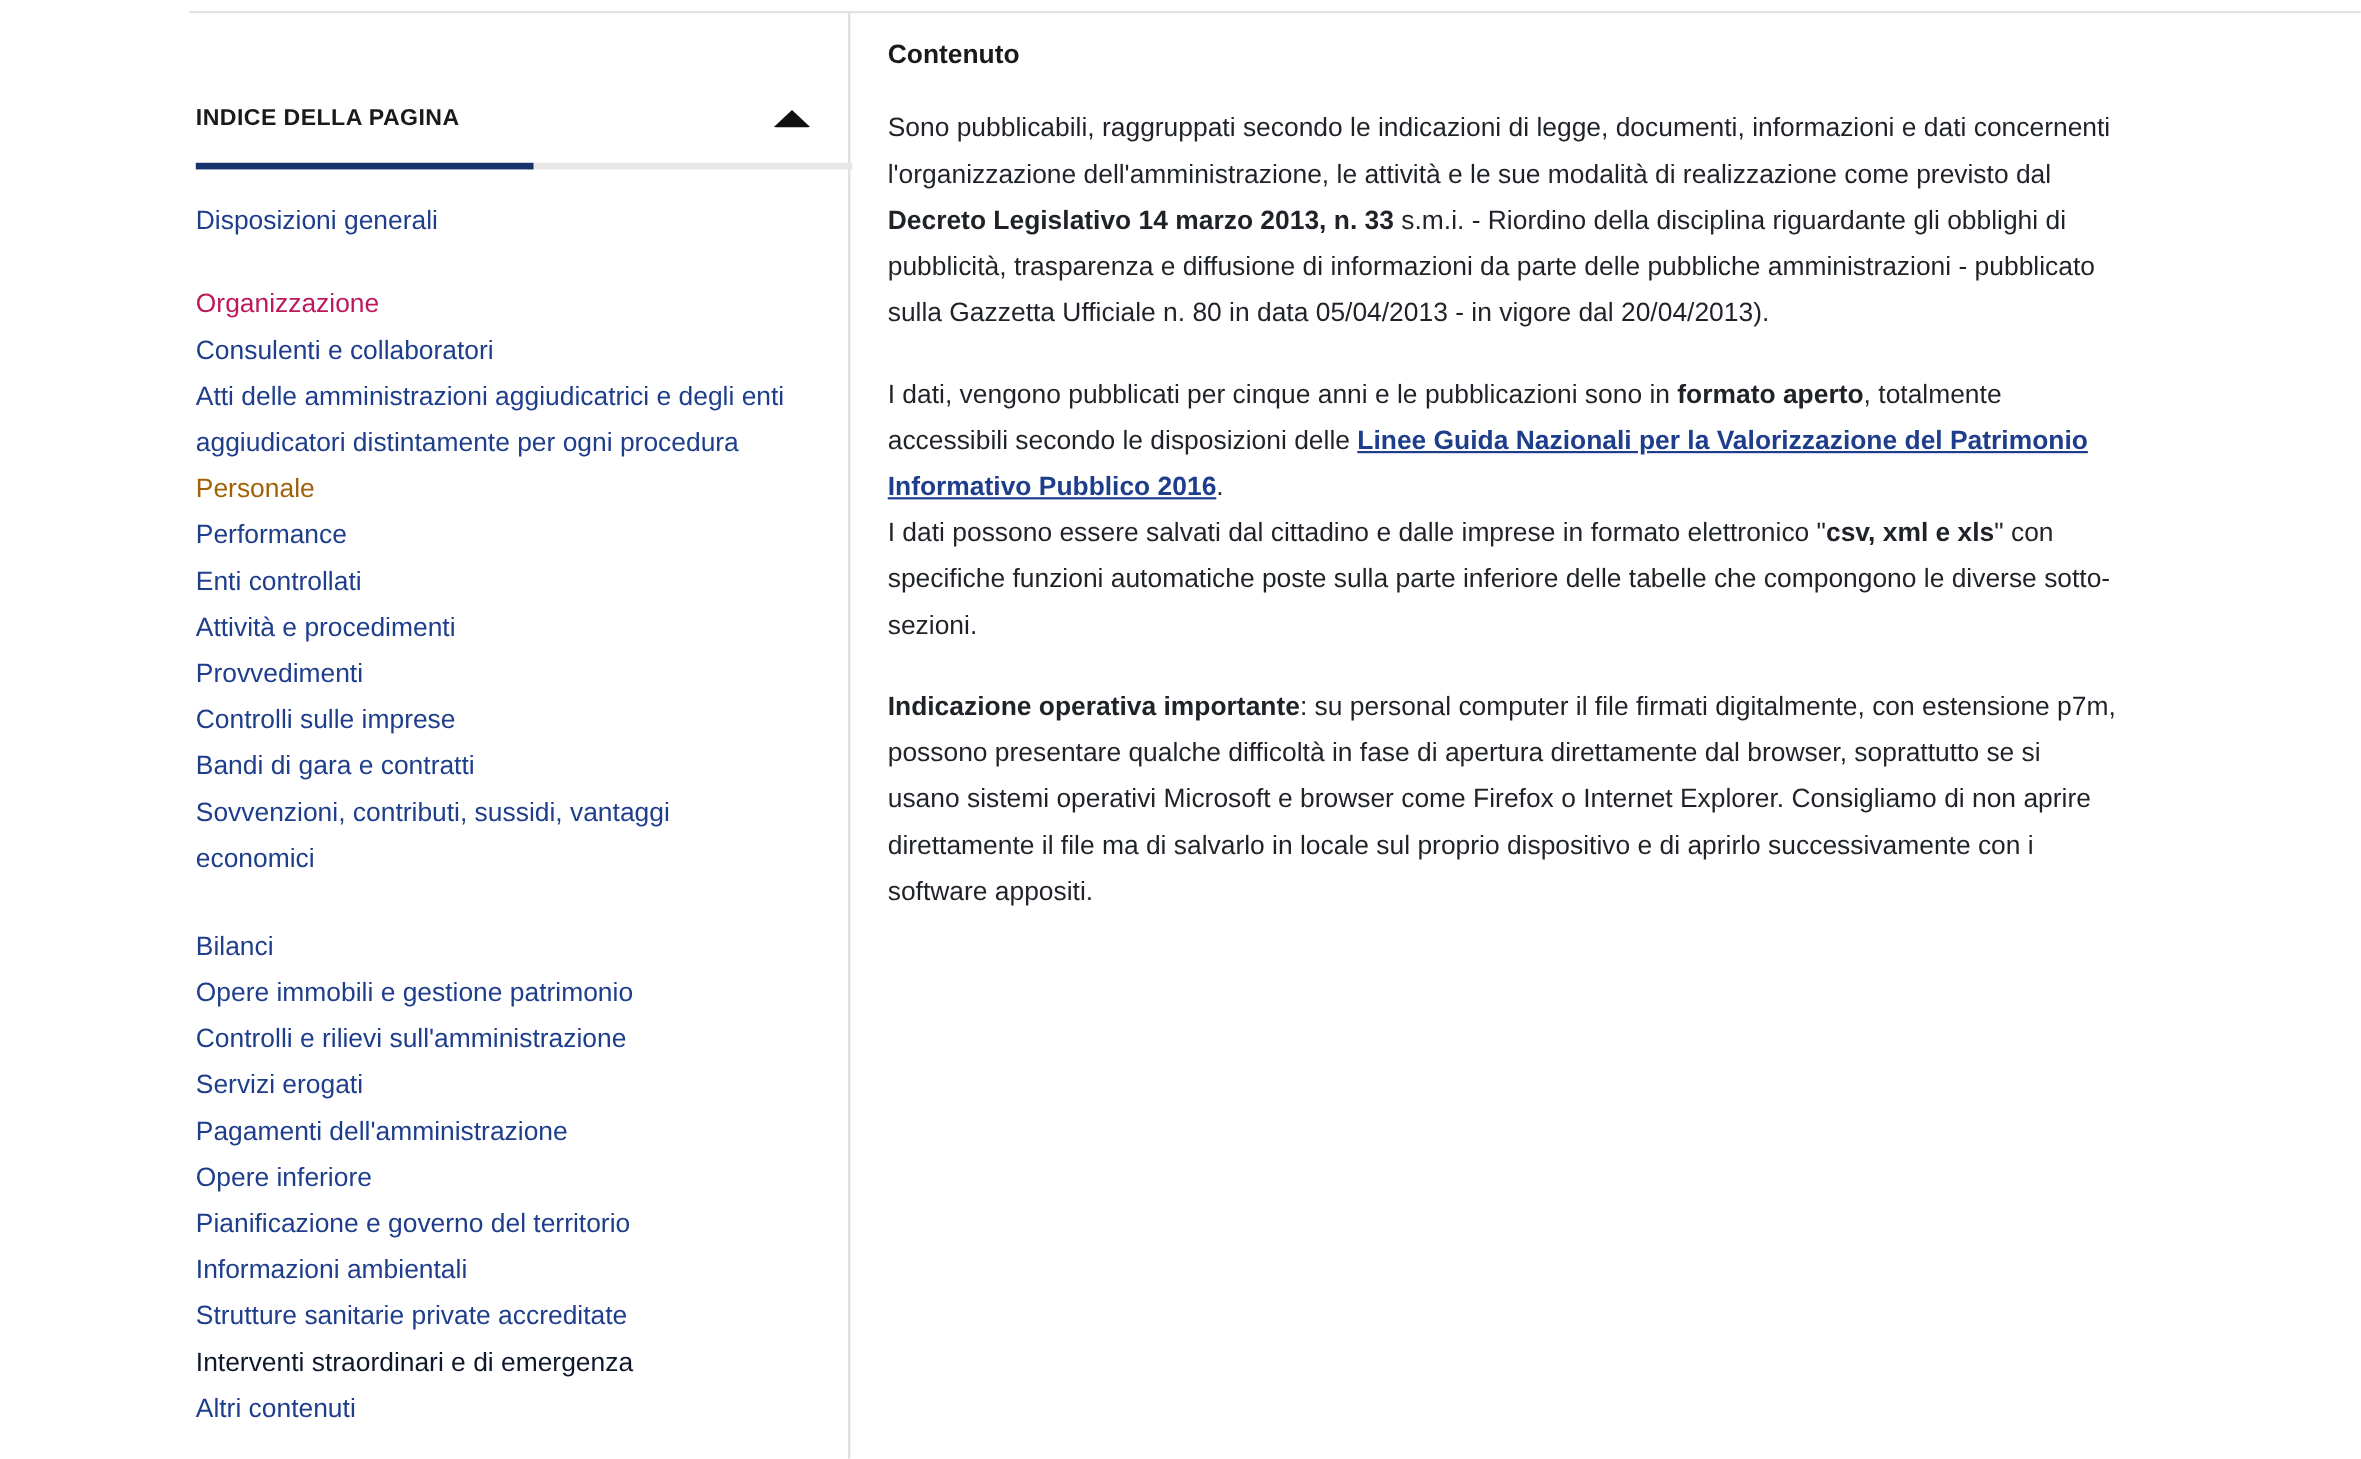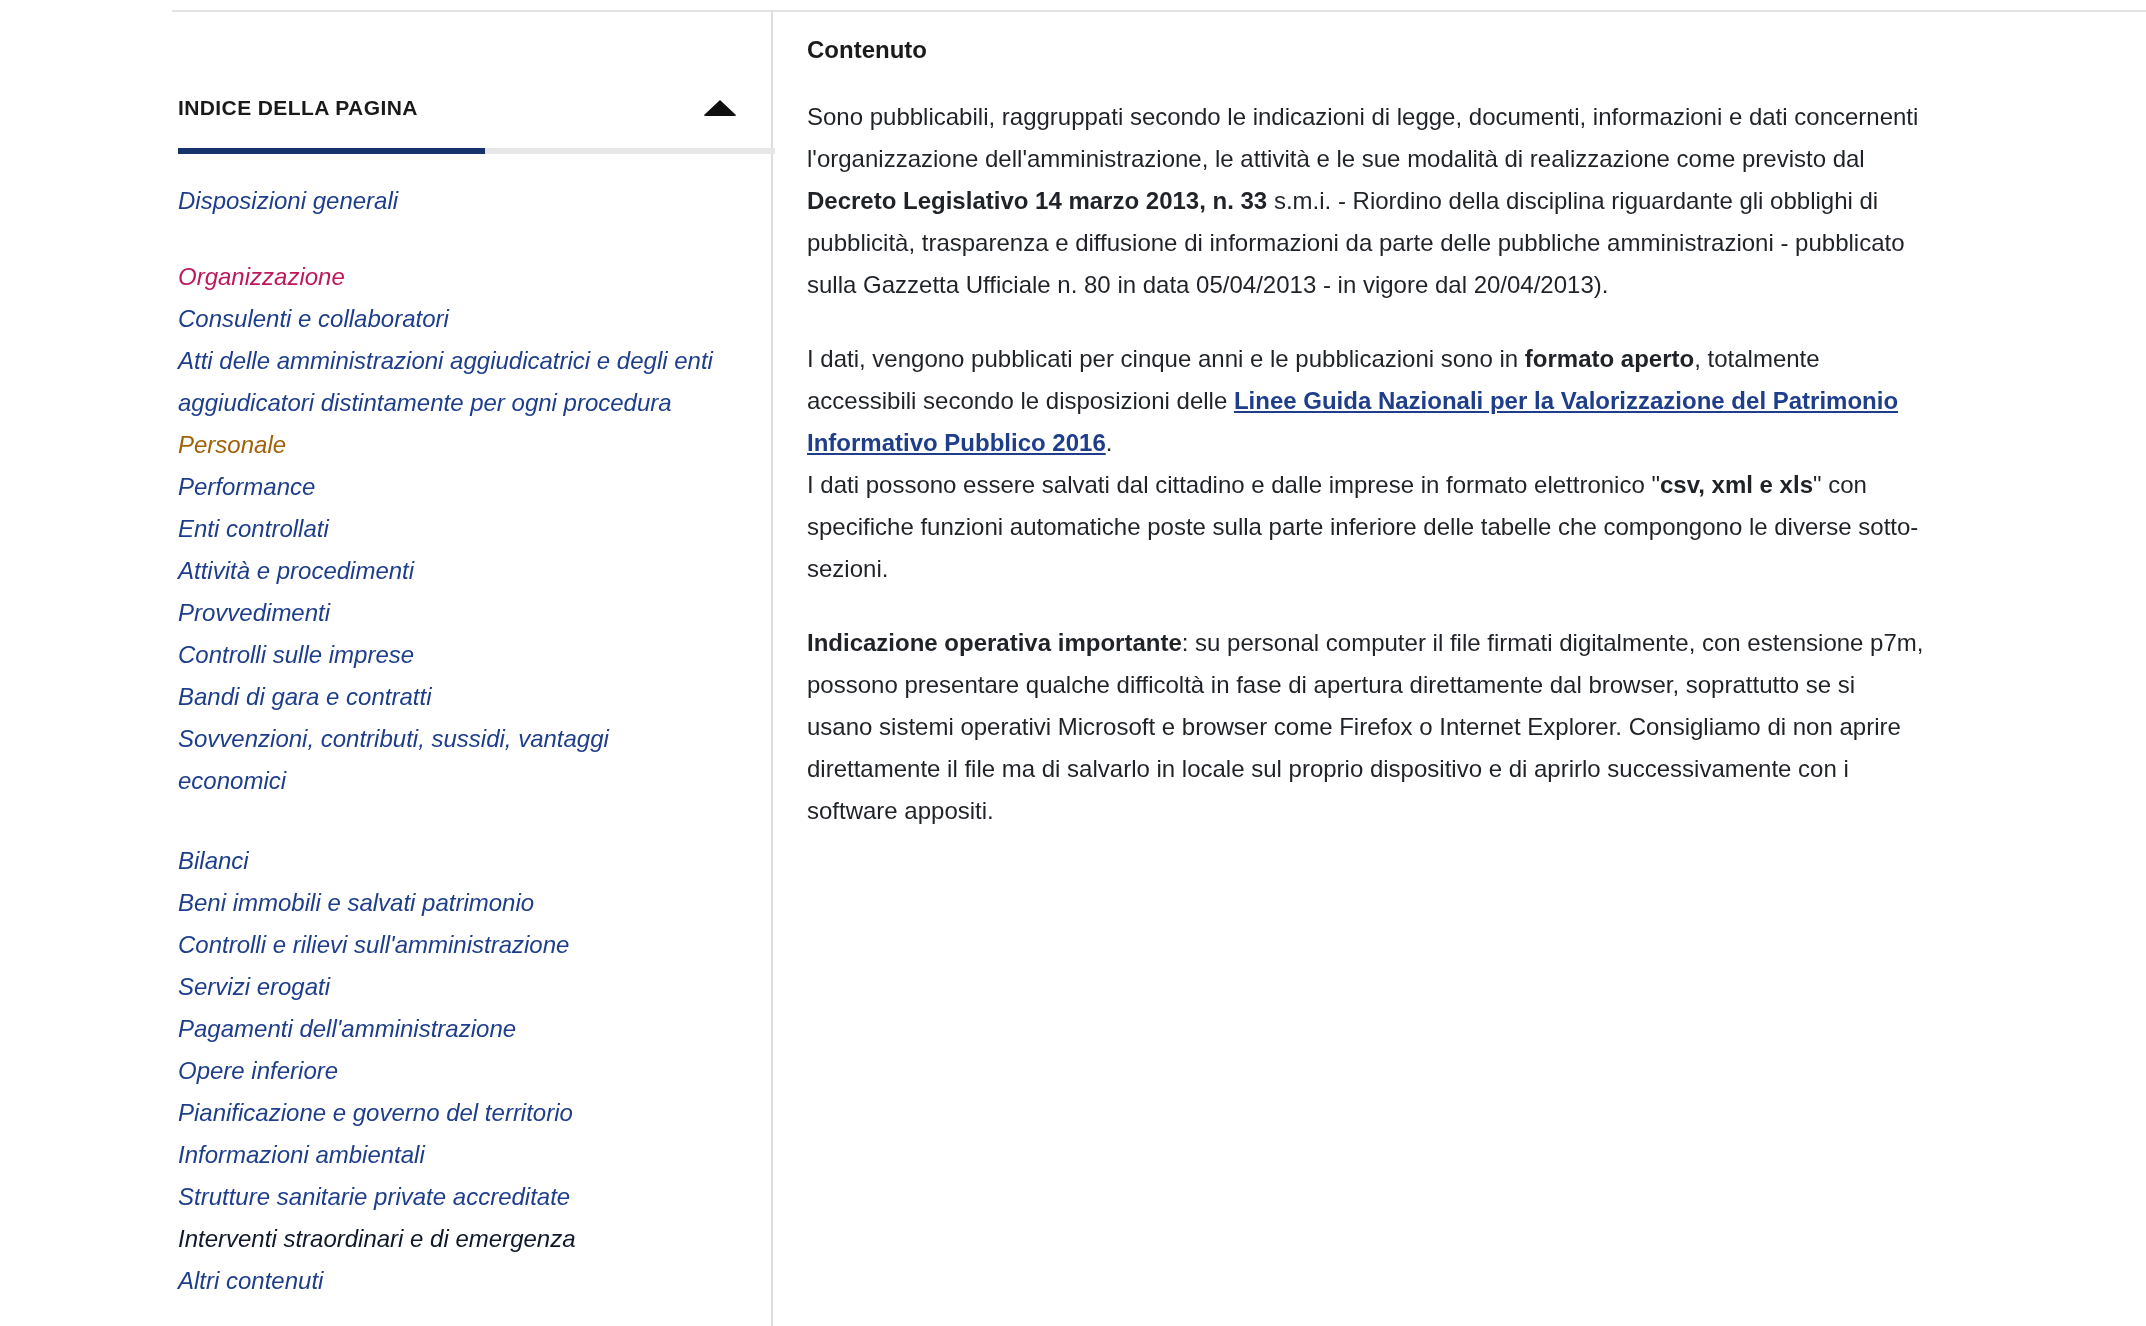--- a/index.html
+++ b/index.html
@@ -15,21 +15,21 @@
 
   
   .sidebar{position:absolute;left:178px;top:95px;width:597px;}
   .sidebar-header{display:flex;align-items:center;justify-content:space-between;padding-right:38px;height:26px;}
   .sidebar-title{font-size:21px;font-weight:bold;letter-spacing:0.4px;color:#1a1a1a;text-align:center;}
   .collapse-btn{background:none;border:none;padding:0;cursor:pointer;line-height:0;}
   .tri-up{width:0;height:0;border-left:17px solid transparent;border-right:17px solid transparent;border-bottom:16px solid #0f0f0f;border-radius:3px;display:inline-block;}
   .index-bar{position:relative;margin-top:27px;height:6px;background:#e7e7e7;width:100%;}
   .index-bar-fill{position:absolute;left:0;top:0;height:100%;width:307px;}
   .index-list{list-style:none;margin:26px 0 0 0;padding:0;width:545px;}
-  .index-list li{margin:0;padding:0;font-style:italic;}
+  .index-list li{margin:0;padding:0;}
   .index-link{display:block;font-size:24px;line-height:42px;text-decoration:none;}
 
   
   .content{position:absolute;left:807px;top:30px;width:1118px;}
   .content-title{margin:0 0 26px 0;font-size:24px;line-height:40px;font-weight:bold;color:#1a1a1a;}
   .content p{margin:0 0 32px 0;font-size:24px;line-height:42px;color:#1f2328;}
   .bold{font-weight:bold;}
   .inline-link{font-weight:bold;text-decoration:underline;}
 </style>
 </head>
@@ -82,21 +82,21 @@
       <li>
         <a href="#" class="index-link" style="color: rgb(30, 62, 140);">Bandi di gara e contratti</a>
       </li>
       <li>
         <a href="#" class="index-link" style="color: rgb(30, 62, 140);">Sovvenzioni, contributi, sussidi, vantaggi economici</a>
       </li>
       <li>
         <a href="#" class="index-link" style="color: rgb(30, 62, 140); margin-top: 38px;">Bilanci</a>
       </li>
       <li>
-        <a href="#" class="index-link" style="color: rgb(30, 62, 140);">Beni immobili e salvati patrimonio</a>
+        <a href="#" class="index-link" style="color: rgb(30, 62, 140);">Opere immobili e gestione patrimonio</a>
       </li>
       <li>
         <a href="#" class="index-link" style="color: rgb(30, 62, 140);">Controlli e rilievi sull'amministrazione</a>
       </li>
       <li>
         <a href="#" class="index-link" style="color: rgb(30, 62, 140);">Servizi erogati</a>
       </li>
       <li>
         <a href="#" class="index-link" style="color: rgb(30, 62, 140);">Pagamenti dell'amministrazione</a>
       </li>

